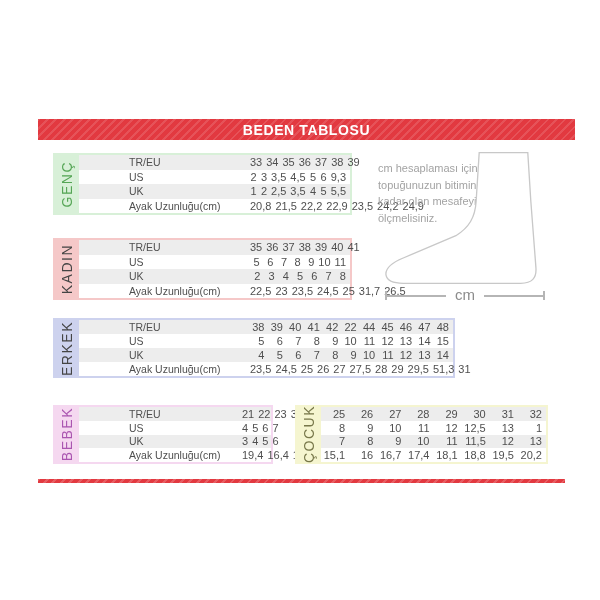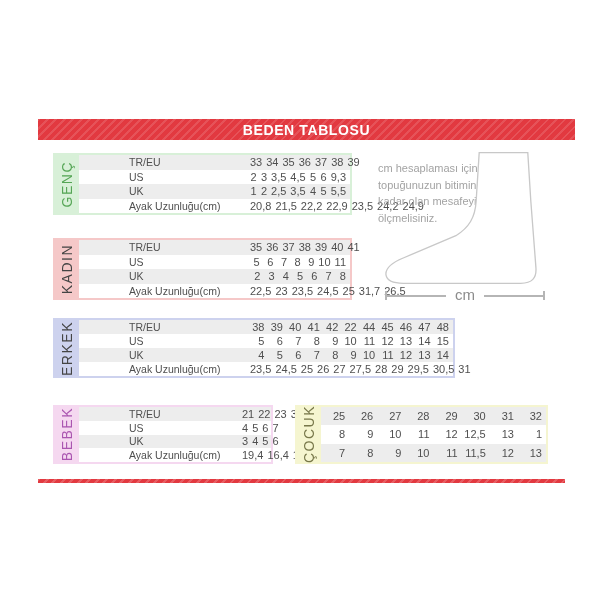--- a/index.html
+++ b/index.html
@@ -201,21 +201,21 @@
           <div class="rlabel">Ayak Uzunluğu(cm)</div>
           <div class="vcell">23,5</div>
           <div class="vcell">24,5</div>
           <div class="vcell">25</div>
           <div class="vcell">26</div>
           <div class="vcell">27</div>
           <div class="vcell">27,5</div>
           <div class="vcell">28</div>
           <div class="vcell">29</div>
           <div class="vcell">29,5</div>
-          <div class="vcell">30,5</div>
+          <div class="vcell">51,3</div>
           <div class="vcell">31</div>
         </div>
       </div>
     </div>
   <div id="tbl-bebek" class="size-table" style="--pale: #f5d8f0; --ltext: #aa55b0;">
       <div class="strip">
         <span>BEBEK</span>
       </div>
       <div class="rows">
         <div class="trow">
@@ -276,20 +276,30 @@
         <div class="trow">
           <div class="vcell">7</div>
           <div class="vcell">8</div>
           <div class="vcell">9</div>
           <div class="vcell">10</div>
           <div class="vcell">11</div>
           <div class="vcell">11,5</div>
           <div class="vcell">12</div>
           <div class="vcell">13</div>
         </div>
+        <div class="trow">
+          <div class="vcell">15,1</div>
+          <div class="vcell">16</div>
+          <div class="vcell">16,7</div>
+          <div class="vcell">17,4</div>
+          <div class="vcell">18,1</div>
+          <div class="vcell">18,8</div>
+          <div class="vcell">19,5</div>
+          <div class="vcell">20,2</div>
+        </div>
       </div>
     </div>
 
   <div class="info-text">
       <div class="info-line">cm hesaplaması için en</div>
       <div class="info-line">topuğunuzun bitimine</div>
       <div class="info-line">kadar olan mesafeyi</div>
       <div class="info-line">ölçmelisiniz.</div>
     </div>
 

